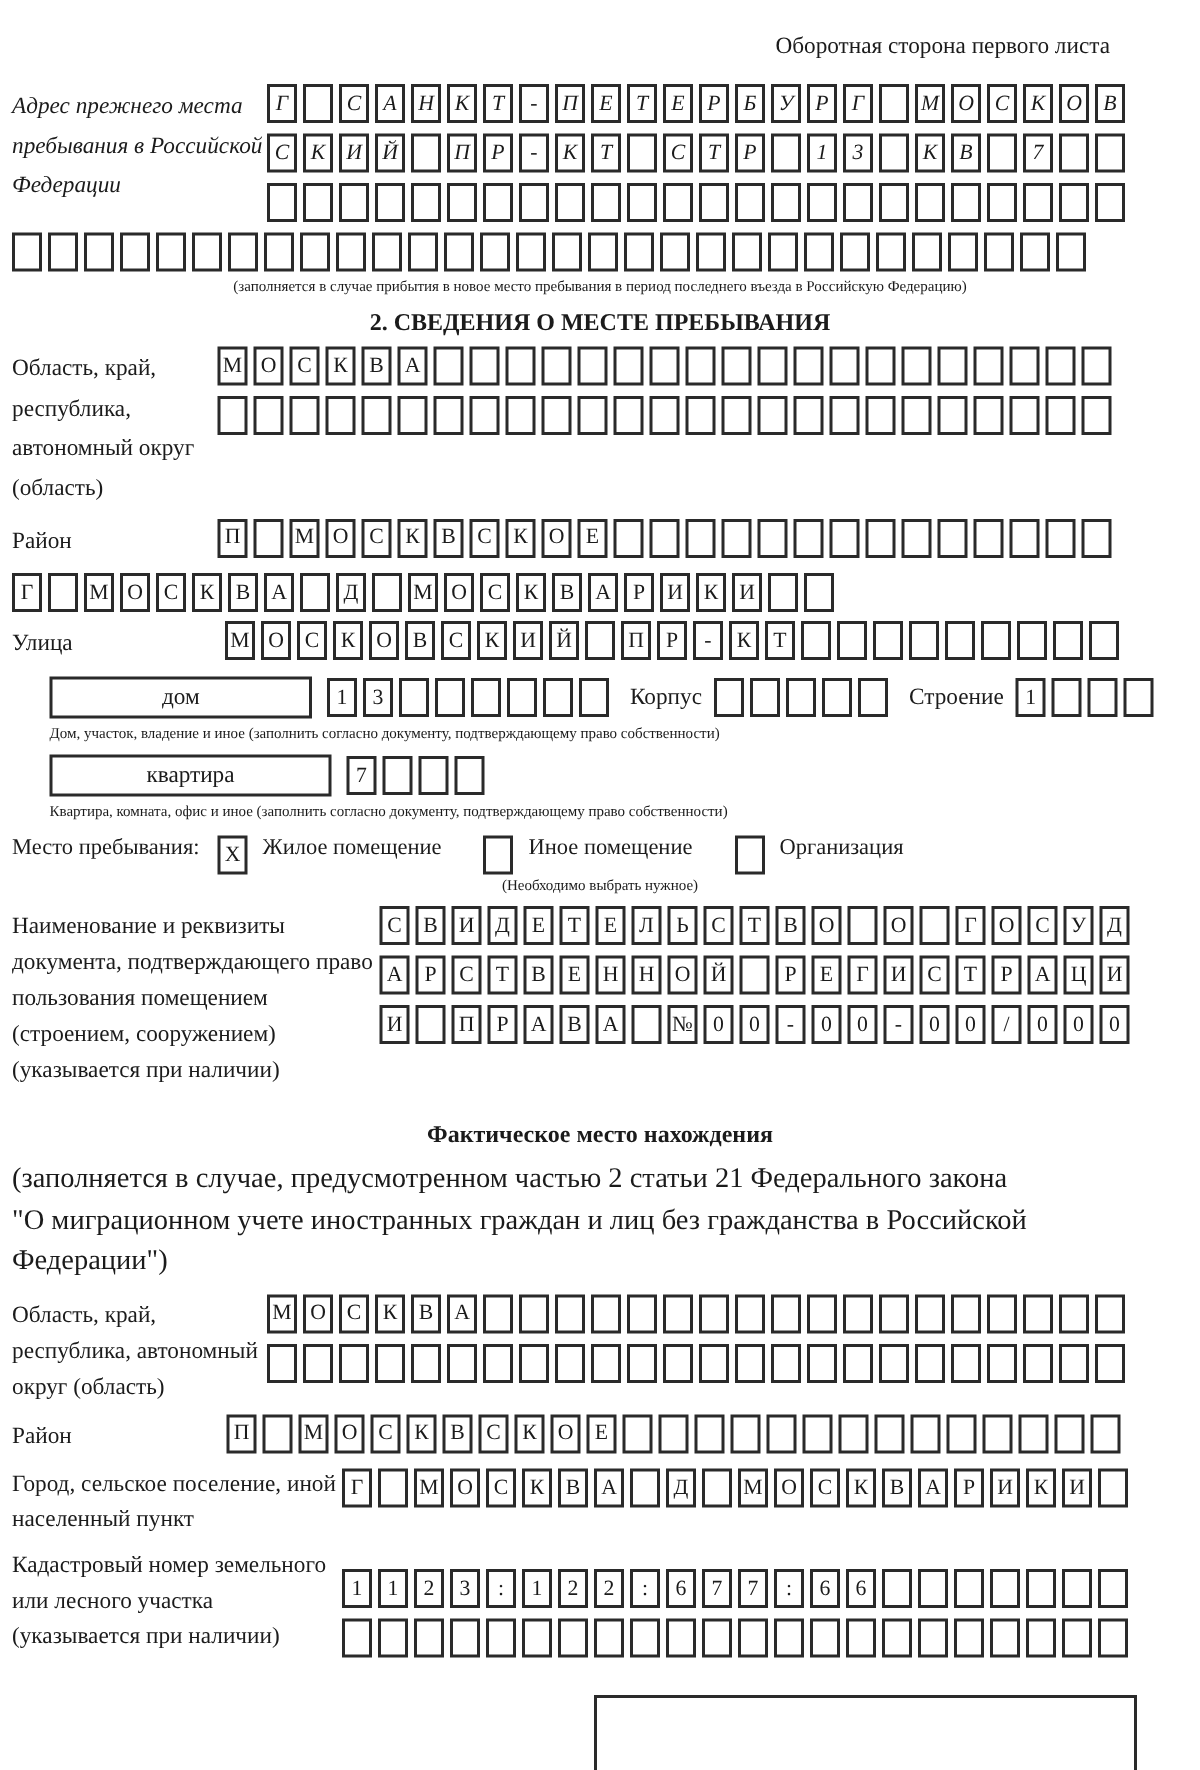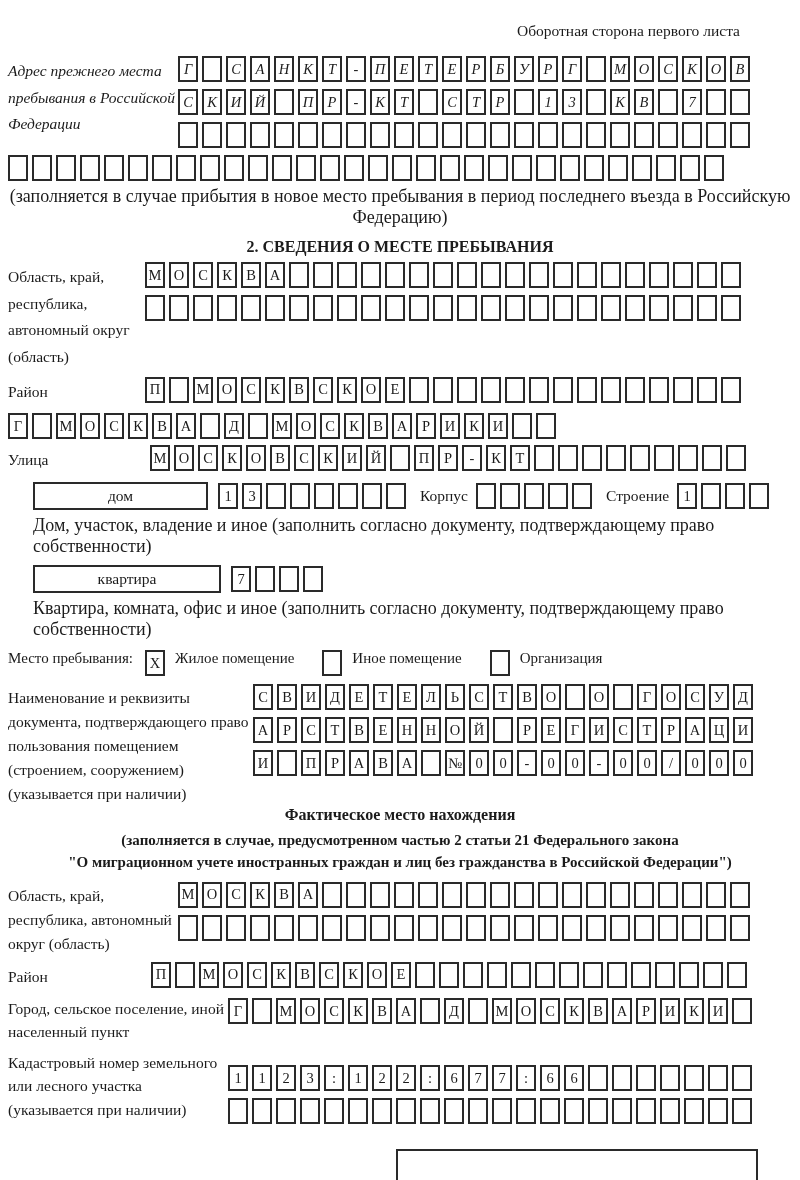--- a/index.html
+++ b/index.html
@@ -22,39 +22,39 @@
   .cells { display:flex; gap:4px; }
   .cell {
     width:20px; height:26px; flex:0 0 auto;
     border:2px solid var(--box); background:#fff;
     display:flex; align-items:center; justify-content:center;
     font-size:14.5px; line-height:1;
   }
   .cells.doc { gap:4px; }
 
   .full-row { margin-top:7px; }
-  .note { text-align:center; font-size:18px; margin-top:5px; }
+  .note { text-align:center; font-size:10px; margin-top:5px; }
   .sec-title { text-align:center; font-weight:bold; font-size:16px; margin-top:10px; margin-bottom:4px; }
 
   .row-inline { display:flex; align-items:center; margin-top:8px; }
   .wide-box {
     height:28px; border:2px solid var(--box);
     display:flex; align-items:center; justify-content:center; font-size:15.5px;
   }
   .wb165{ width:175px; margin-left:25px; margin-right:10px; }
   .wb200{ width:188px; margin-left:25px; margin-right:10px; }
   .inline-lbl { margin:0 8px 0 14px; font-size:15.5px; }
 
   .chk-row { display:flex; margin-top:10px; }
   .chk-row .cap { margin-right:10px; }
   .chk-row .opt-lbl { margin:0 26px 0 10px; }
   .chk-row .cells { margin-left:2px; }
 
-  .fact-head { text-align:center; font-weight:bold; font-size:16px; margin-top:0; }
-  .fact-note { text-align:center; font-size:15px; margin-top:6px; line-height:1.45;font-weight:bold; }
+  .fact-head { text-align:center; font-weight:bold; font-size:16px; margin-top:22px; }
+  .fact-note { text-align:left; font-size:19px; margin-top:6px; line-height:1.45; }
 
   .f-kadastr { height:74px; }
   .stamp-wrap { margin-left:388px; margin-top:26px; width:362px; }
   .stamp-box { width:362px; height:172px; border:2px solid var(--box); background:#fff; }
 </style>
 </head>
 <body>
 
 <div class="page">
 
@@ -382,20 +382,21 @@
     <span class="opt-lbl">Жилое помещение</span>
     <div class="cells">
         <div class="cell"></div>
       </div>
     <span class="opt-lbl">Иное помещение</span>
     <div class="cells">
         <div class="cell"></div>
       </div>
     <span class="opt-lbl">Организация</span>
   </div>
+  <div class="note" style="margin-top:2px;">(Необходимо выбрать нужное)</div>
 
   <div class="field" style="margin-top:8px;">
     <div class="lbl lw245" style="line-height:1.55;">Наименование и реквизиты документа, подтверждающего право пользования помещением (строением, сооружением) (указывается при наличии)</div>
     <div class="cells-col">
       <div class="cells doc">
           <div class="cell">С</div>
           <div class="cell">В</div>
           <div class="cell">И</div>
           <div class="cell">Д</div>
           <div class="cell">Е</div>

